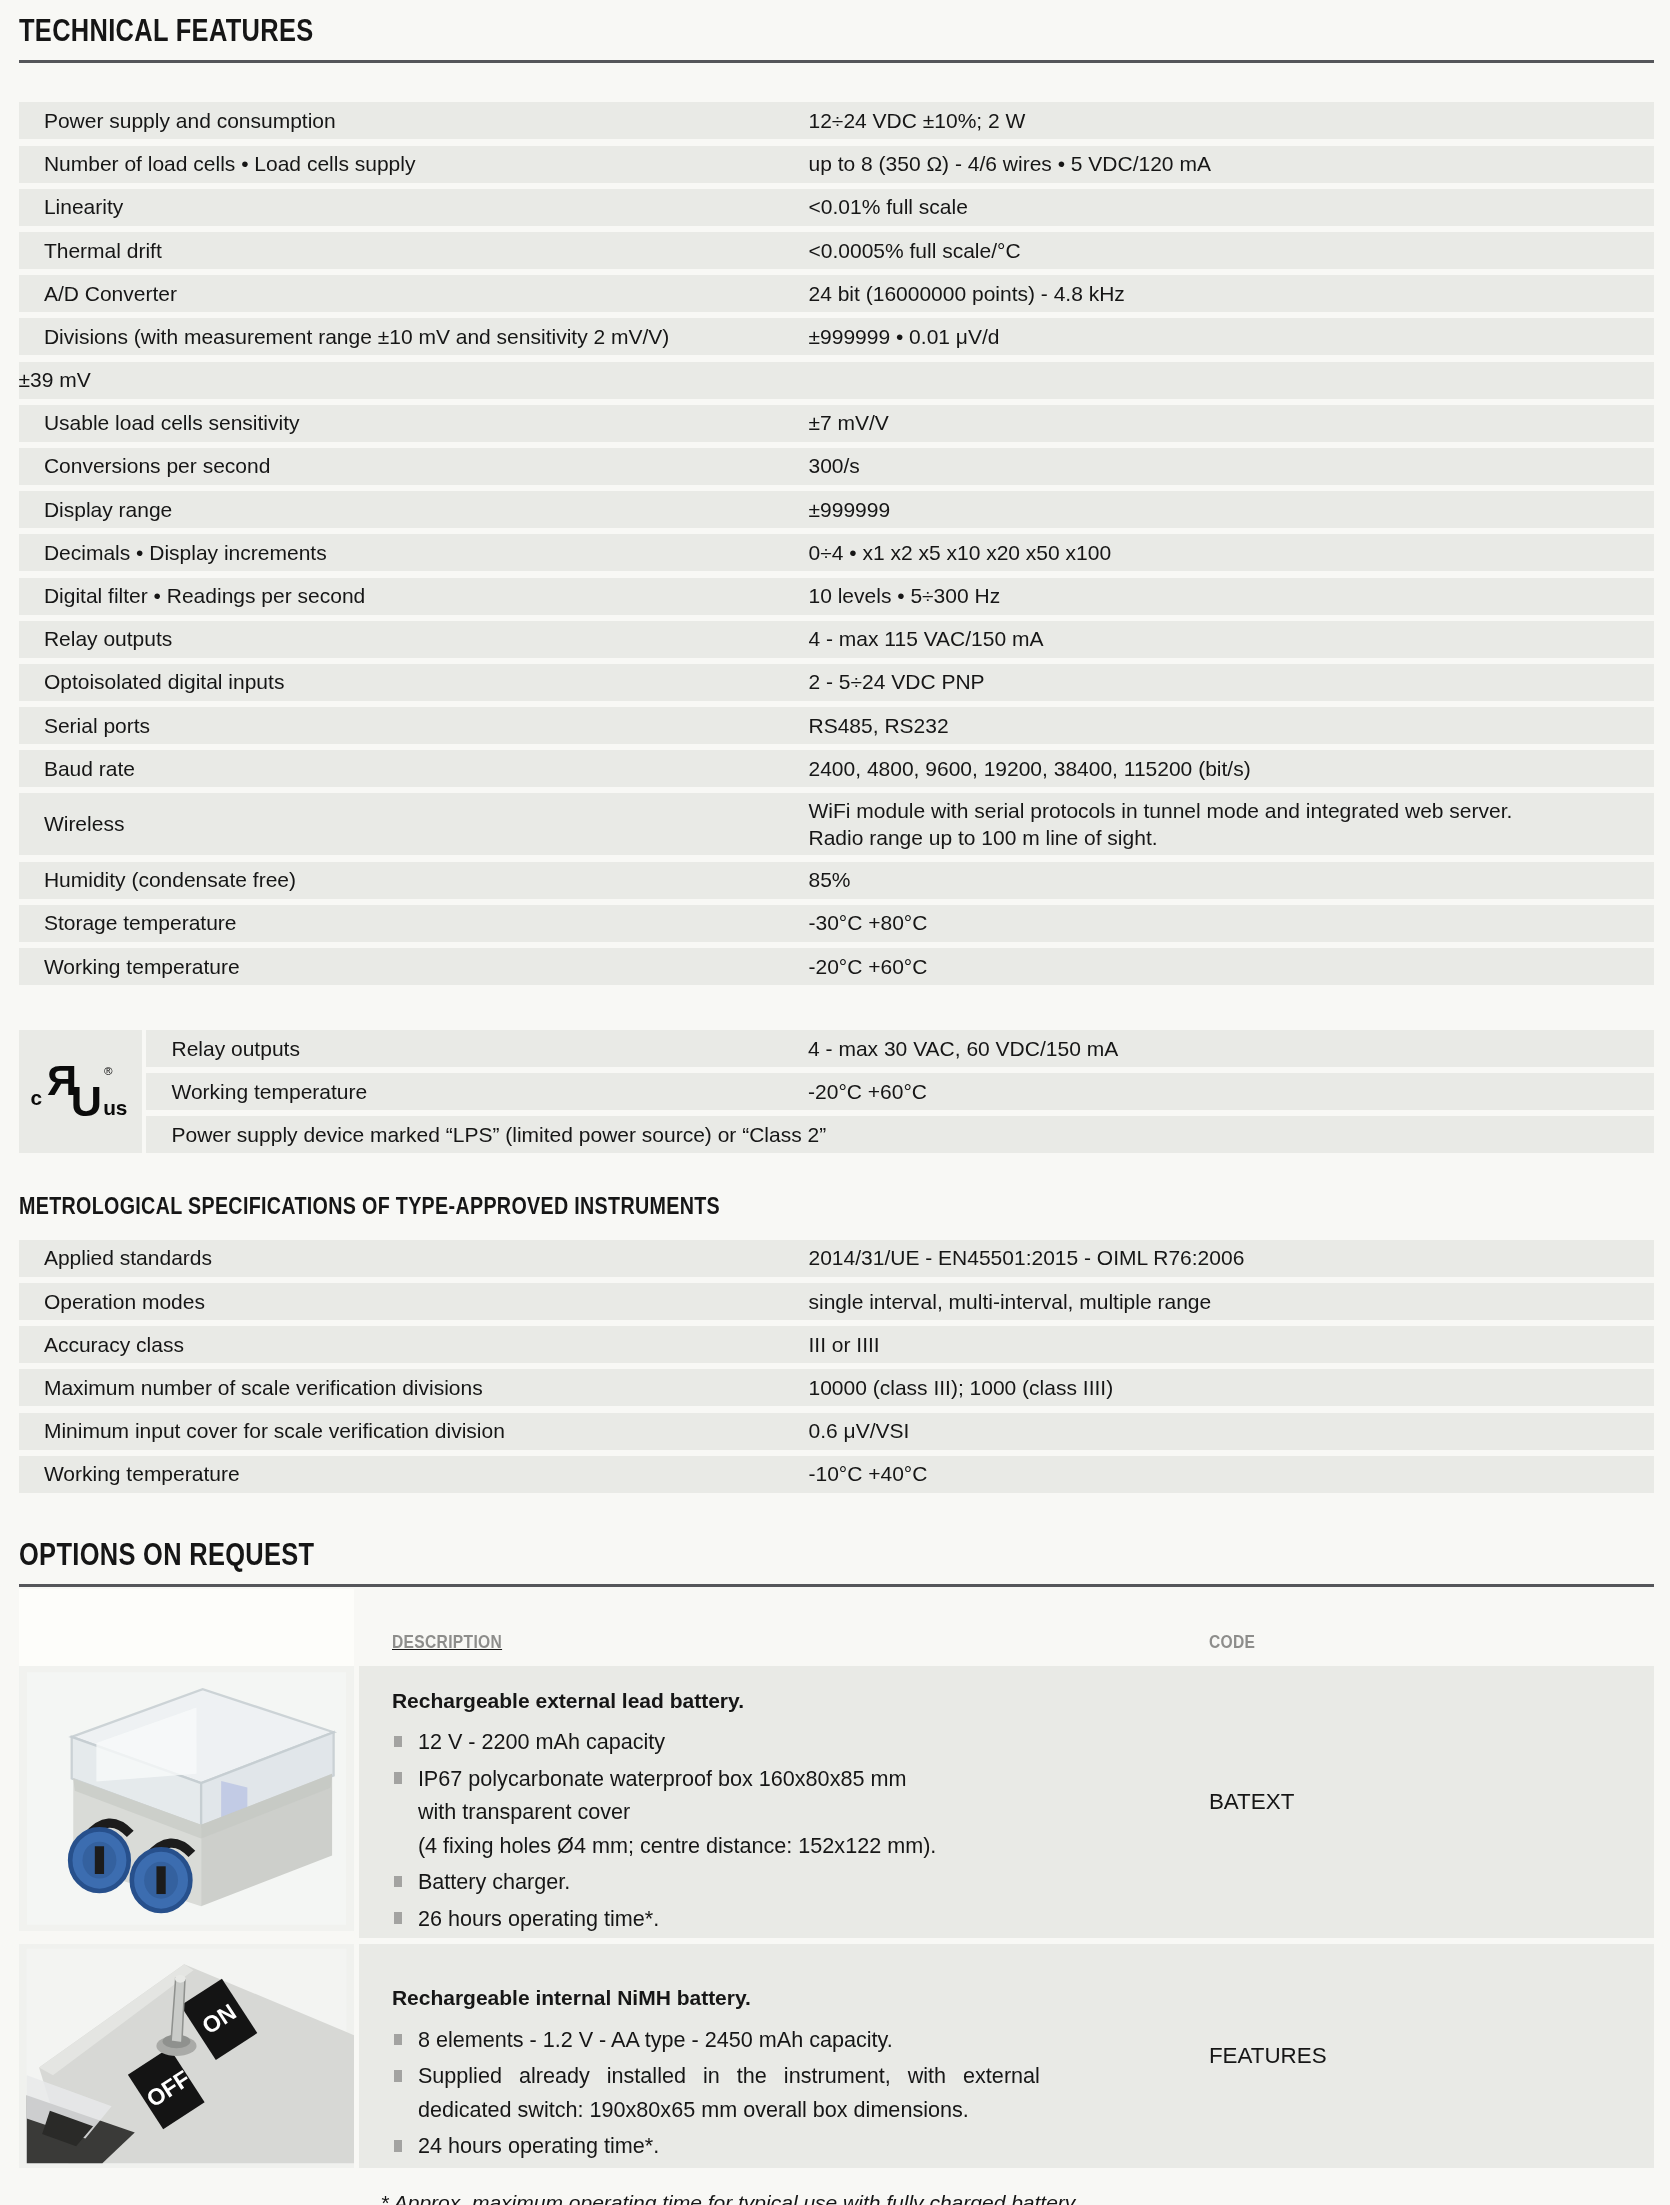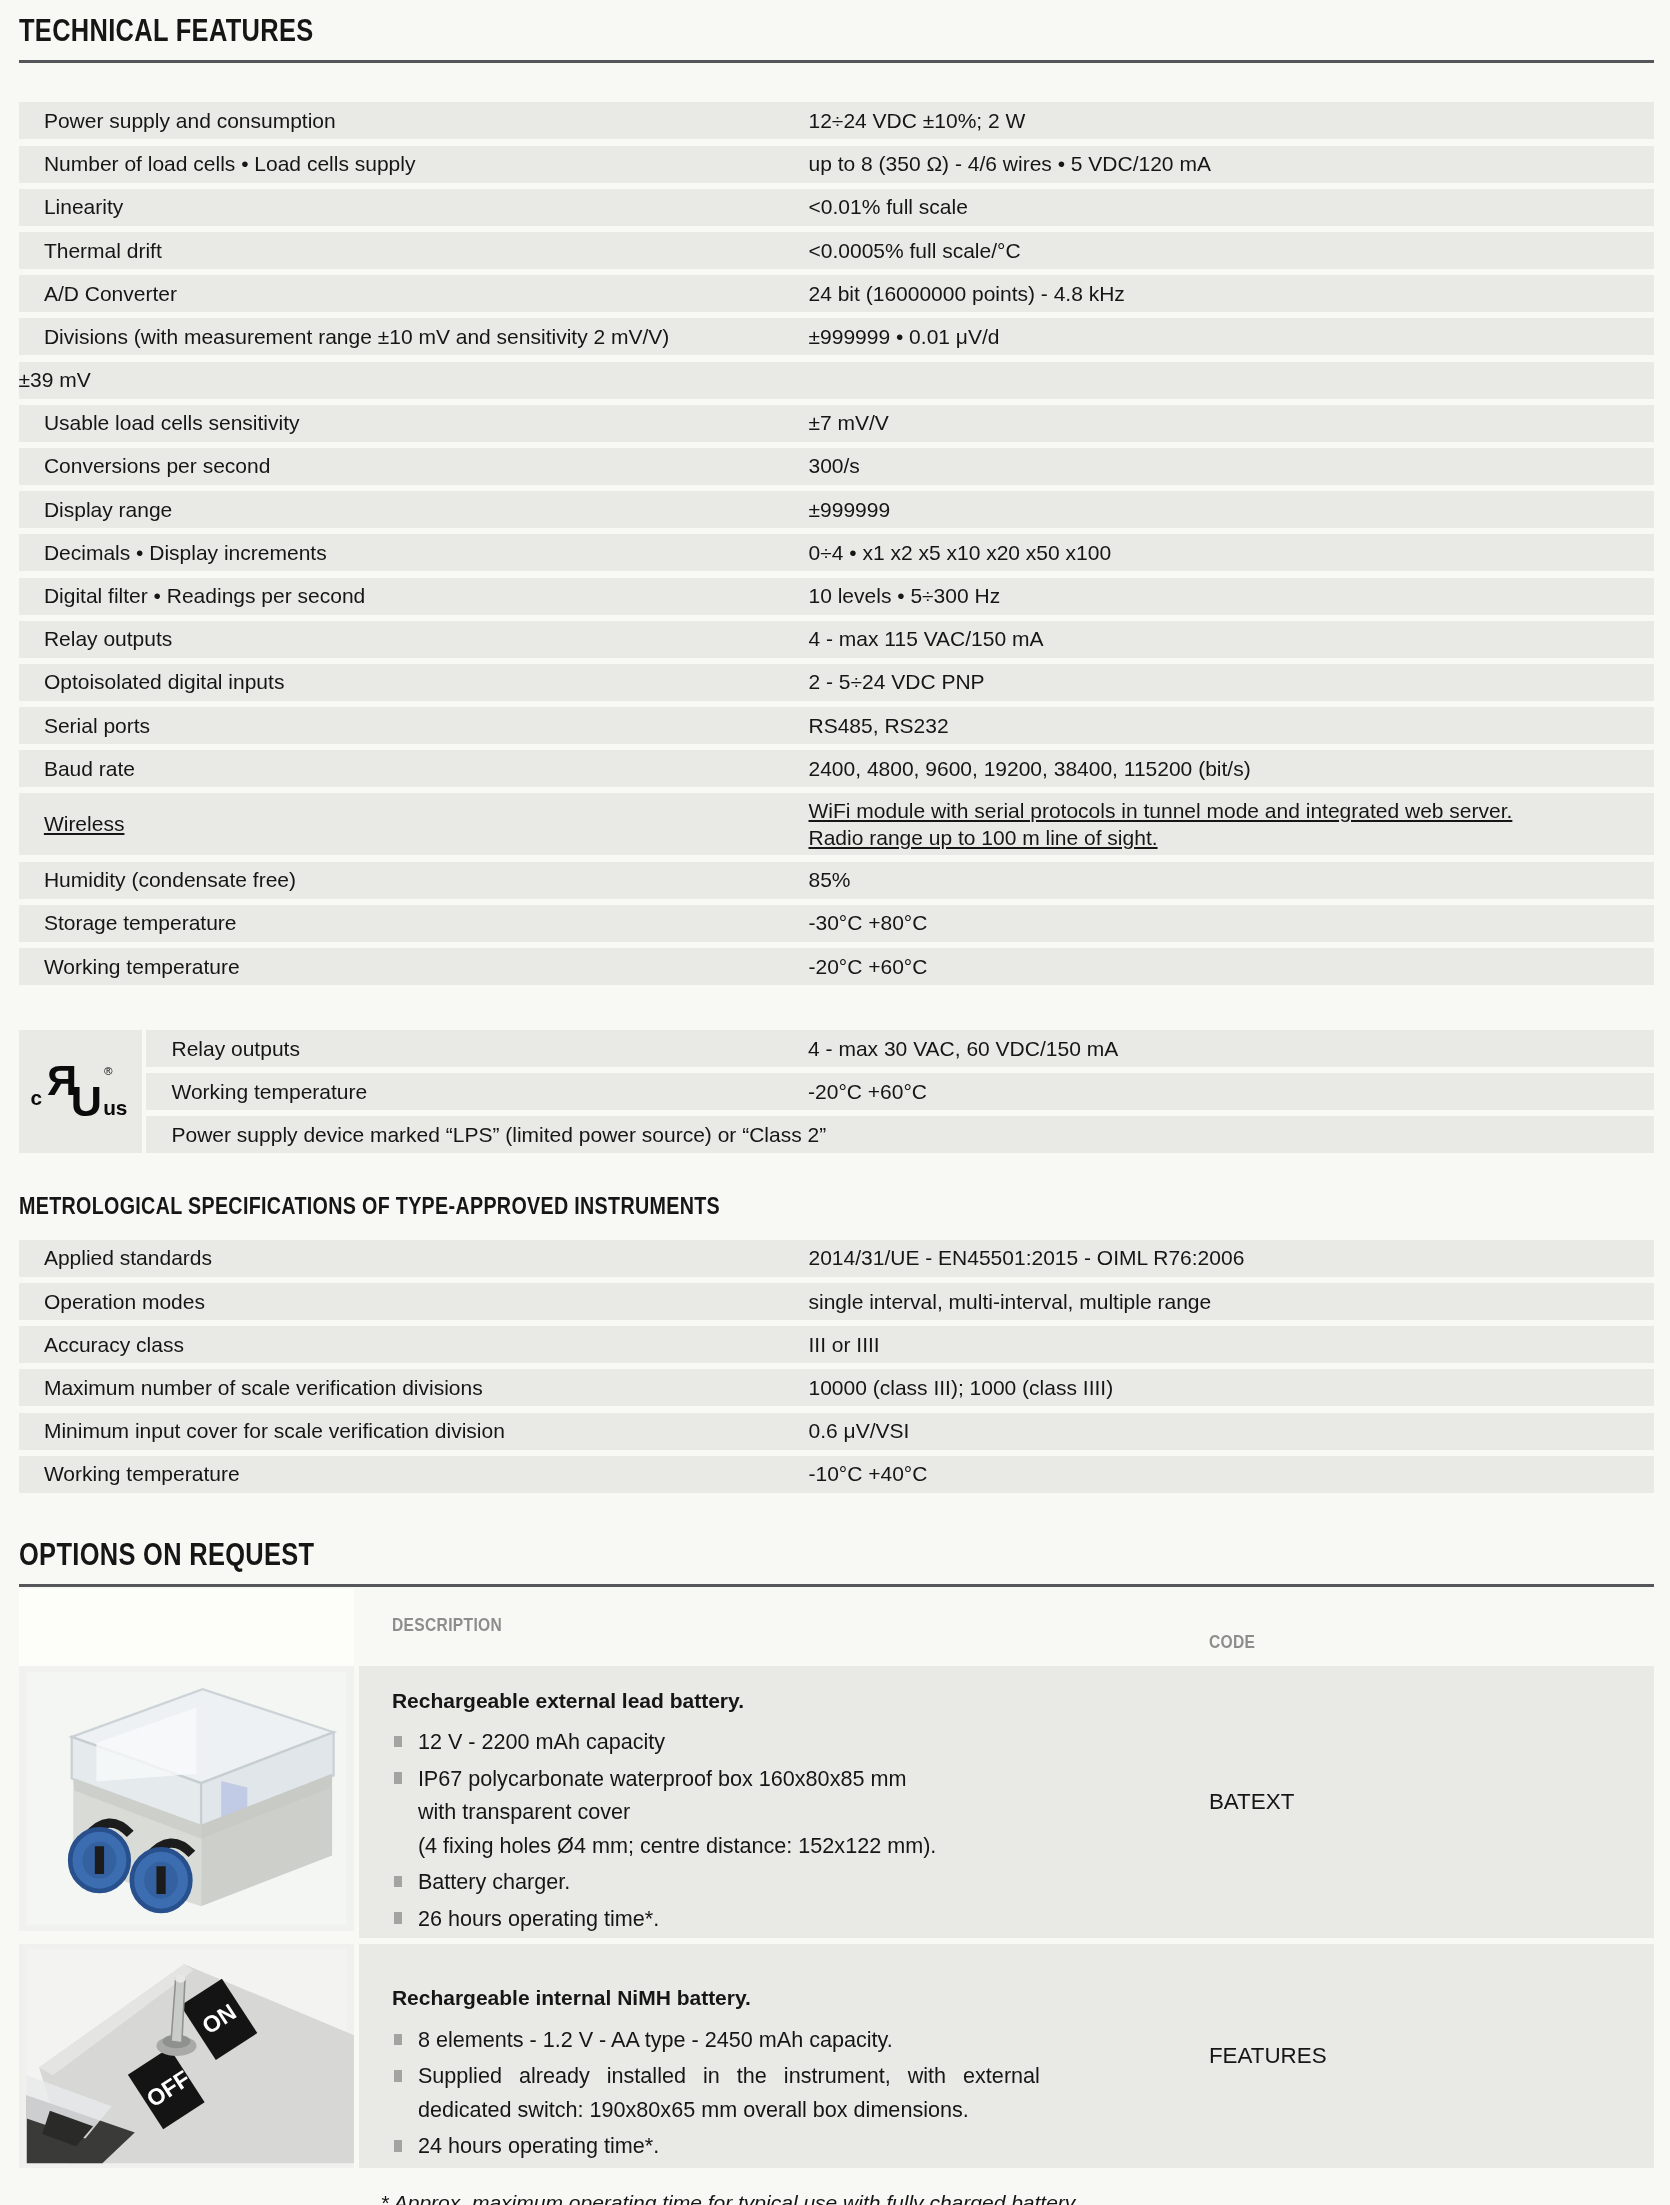--- a/index.html
+++ b/index.html
@@ -32,41 +32,41 @@
   .rule{height:3.1px;background:var(--rule);margin-top:12.3px;}
   
   .spec-table{margin-top:39px;}
   .spec-row{
     display:flex;align-items:center;
     background:var(--row-bg);
     margin-bottom:6.2px;min-height:37px;
   }
   .row-label{width:790px;flex:none;padding-left:25.4px;font-size:21px;}
   .row-value{flex:1;font-size:21px;padding-right:13px;}
-  .tall{min-height:62px;text-decoration:underline;}
+  .tall{min-height:62px;}
   .preline{white-space:pre-line;line-height:1.32;}
   
   .ul-block{display:flex;margin-top:45px;}
   .ul-logo-cell{
     width:123px;flex:none;background:var(--row-bg);
     margin-right:4.6px;display:flex;align-items:center;justify-content:center;
   }
   .ul-rows{flex:1;}
   .ul-rows .row-label{width:662px;}
   .ul-full{display:flex;align-items:center;background:var(--row-bg);min-height:37px;}
   .ul-full .full-text{padding-left:25.4px;font-size:21px;}
   .ul-rows .spec-row:last-child{margin-bottom:0;}
   
   .met-title{margin-top:40px;}
   .met-table{margin-top:20px;}
   
   .opt-title{margin-top:45px;}
   .opt-header{display:flex;margin-top:1.5px;height:77px;}
   .opt-header .img-head{width:335px;flex:none;background:#fdfdfa;margin-right:5.4px;}
-  .opt-header .head-right{flex:1;position:relative;display:flex;align-items:flex-end;padding-bottom:30px;}
+  .opt-header .head-right{flex:1;position:relative;display:flex;align-items:flex-end;padding-bottom:13px;text-decoration:underline;}
   .col-head{font-size:19px;color:var(--muted);}
   .desc-head{margin-left:33px;}
   .code-head{position:absolute;left:850px;bottom:12.3px;}
   .opt-row{display:flex;margin-bottom:6.2px;}
   .opt-img-cell{width:335px;flex:none;margin-right:5.4px;background:#f1f2ef;overflow:hidden;}
   .opt-content{flex:1;background:var(--row-bg);position:relative;padding:23px 0 0 33px;}
   .opt-title-text{font-size:21px;font-weight:bold;margin-bottom:12.3px;}
   .bullets{width:648px;}
   .bullet-row{display:flex;margin-bottom:3.1px;}
   .bullet-marker{width:7.7px;height:11.6px;background:var(--bullet);margin:10.8px 16px 0 2.3px;flex:none;}

